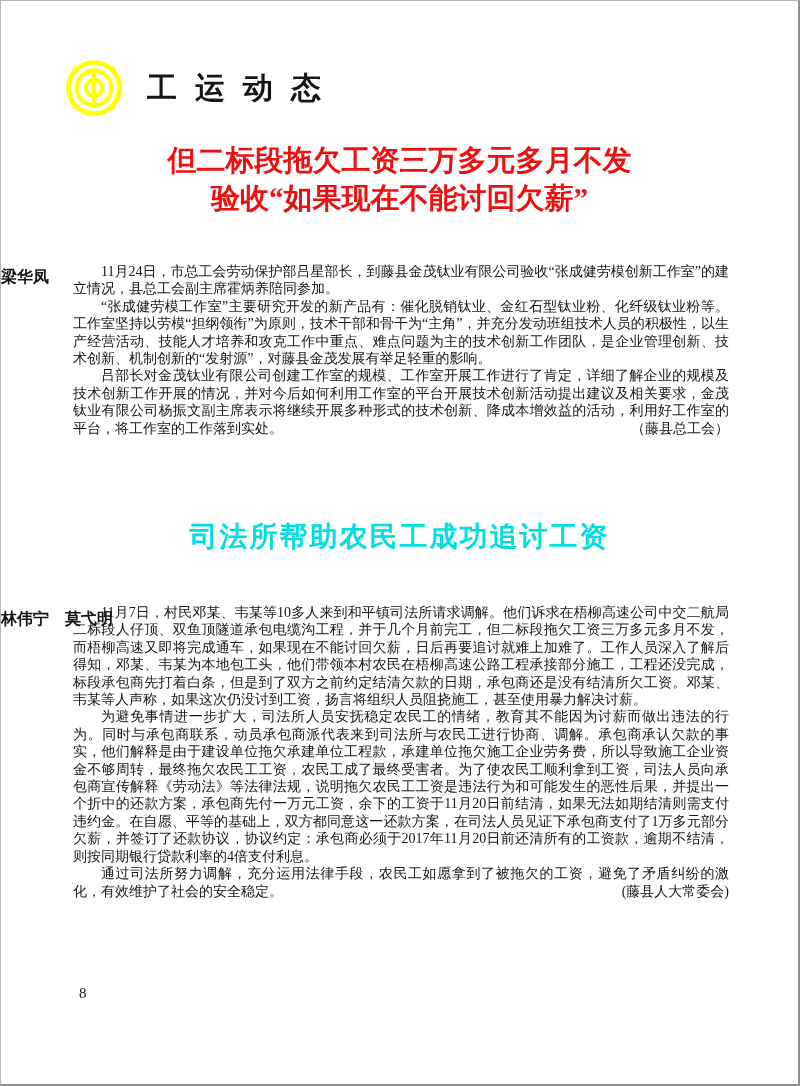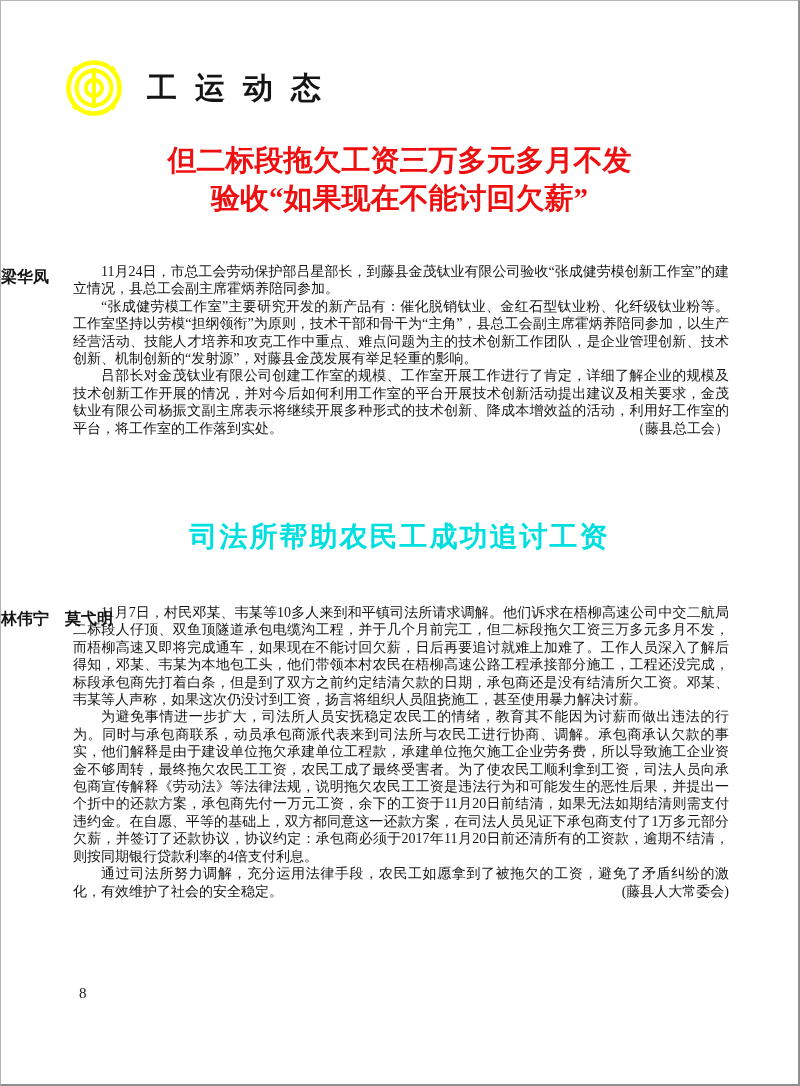--- a/index.html
+++ b/index.html
@@ -125,21 +125,21 @@
 
   <div class="a1-title" style="color:#ee1010;">
     <div>但二标段拖欠工资三万多元多月不发</div>
     <div>验收“如果现在不能讨回欠薪”</div>
   </div>
 
   <div class="a1-author">梁华凤</div>
 
   <div class="body-block a1-body">
     <p>11月24日，市总工会劳动保护部吕星部长，到藤县金茂钛业有限公司验收“张成健劳模创新工作室”的建立情况，县总工会副主席霍炳养陪同参加。</p>
-    <p>“张成健劳模工作室”主要研究开发的新产品有：催化脱销钛业、金红石型钛业粉、化纤级钛业粉等。工作室坚持以劳模“担纲领衔”为原则，技术干部和骨干为“主角”，县总工会副主席霍炳养陪同参加，以生产经营活动、技能人才培养和攻克工作中重点、难点问题为主的技术创新工作团队，是企业管理创新、技术创新、机制创新的“发射源”，对藤县金茂发展有举足轻重的影响。</p>
+    <p>“张成健劳模工作室”主要研究开发的新产品有：催化脱销钛业、金红石型钛业粉、化纤级钛业粉等。工作室坚持以劳模“担纲领衔”为原则，技术干部和骨干为“主角”，并充分发动班组技术人员的积极性，以生产经营活动、技能人才培养和攻克工作中重点、难点问题为主的技术创新工作团队，是企业管理创新、技术创新、机制创新的“发射源”，对藤县金茂发展有举足轻重的影响。</p>
     <p><span>吕部长对金茂钛业有限公司创建工作室的规模、工作室开展工作进行了肯定，详细了解企业的规模及技术创新工作开展的情况，并对今后如何利用工作室的平台开展技术创新活动提出建议及相关要求，金茂钛业有限公司杨振文副主席表示将继续开展多种形式的技术创新、降成本增效益的活动，利用好工作室的平台，将工作室的工作落到实处。</span><span class="attrib">（藤县总工会）</span></p>
   </div>
 
   <div class="a2-title" style="color:#00dfdf;">司法所帮助农民工成功追讨工资</div>
 
   <div class="a2-authors">林伟宁　莫弋明</div>
 
   <div class="body-block a2-body">
     <p>11月7日，村民邓某、韦某等10多人来到和平镇司法所请求调解。他们诉求在梧柳高速公司中交二航局二标段人仔顶、双鱼顶隧道承包电缆沟工程，并于几个月前完工，但二标段拖欠工资三万多元多月不发，而梧柳高速又即将完成通车，如果现在不能讨回欠薪，日后再要追讨就难上加难了。工作人员深入了解后得知，邓某、韦某为本地包工头，他们带领本村农民在梧柳高速公路工程承接部分施工，工程还没完成，标段承包商先打着白条，但是到了双方之前约定结清欠款的日期，承包商还是没有结清所欠工资。邓某、韦某等人声称，如果这次仍没讨到工资，扬言将组织人员阻挠施工，甚至使用暴力解决讨薪。</p>
     <p>为避免事情进一步扩大，司法所人员安抚稳定农民工的情绪，教育其不能因为讨薪而做出违法的行为。同时与承包商联系，动员承包商派代表来到司法所与农民工进行协商、调解。承包商承认欠款的事实，他们解释是由于建设单位拖欠承建单位工程款，承建单位拖欠施工企业劳务费，所以导致施工企业资金不够周转，最终拖欠农民工工资，农民工成了最终受害者。为了使农民工顺利拿到工资，司法人员向承包商宣传解释《劳动法》等法律法规，说明拖欠农民工工资是违法行为和可能发生的恶性后果，并提出一个折中的还款方案，承包商先付一万元工资，余下的工资于11月20日前结清，如果无法如期结清则需支付违约金。在自愿、平等的基础上，双方都同意这一还款方案，在司法人员见证下承包商支付了1万多元部分欠薪，并签订了还款协议，协议约定：承包商必须于2017年11月20日前还清所有的工资款，逾期不结清，则按同期银行贷款利率的4倍支付利息。</p>

